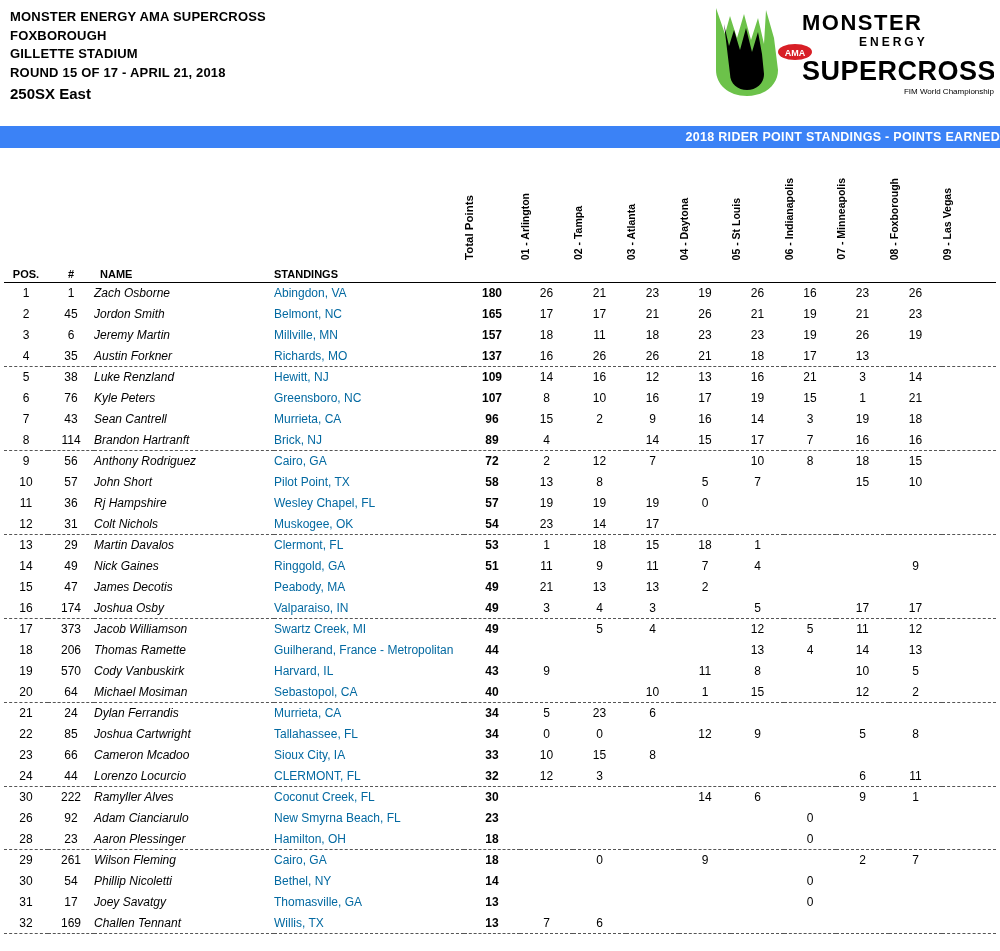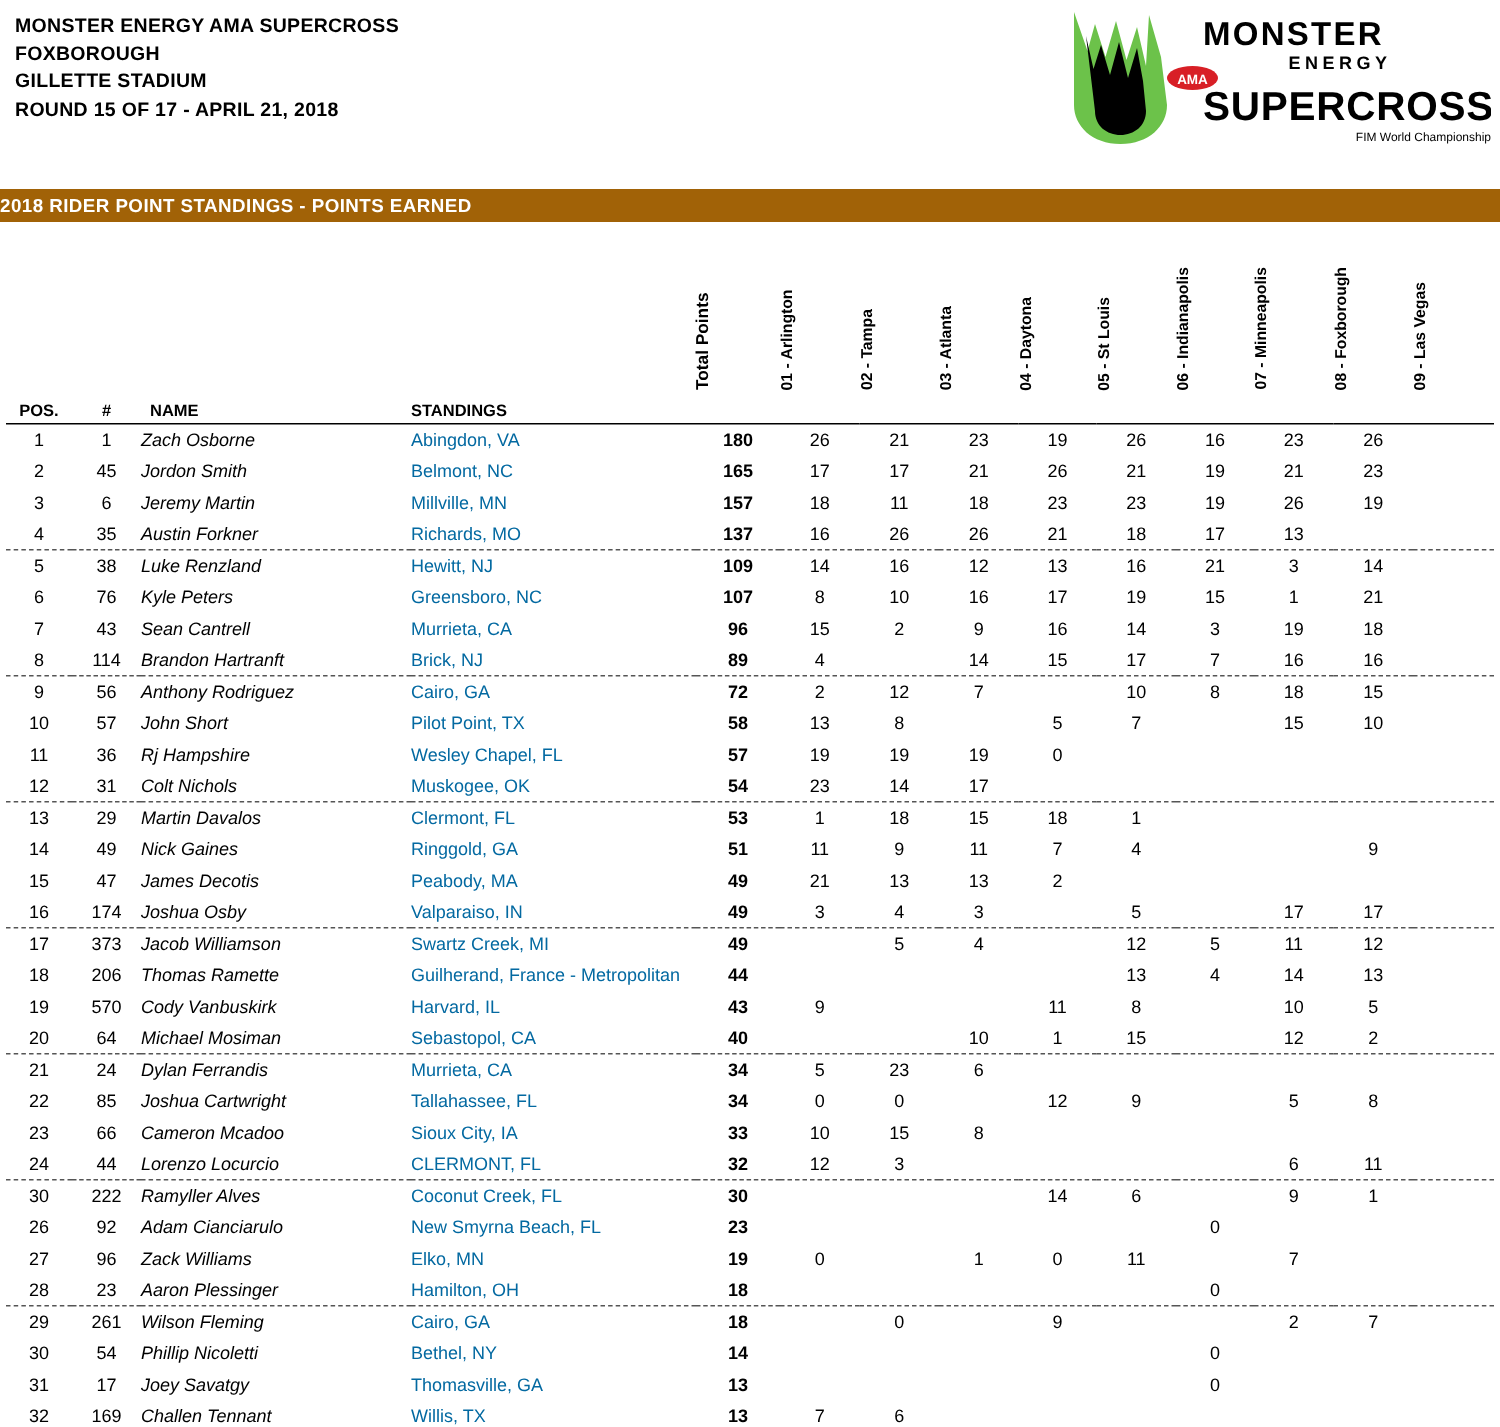--- a/index.html
+++ b/index.html
@@ -41,25 +41,25 @@
     right: 6px;
     top: 4px;
     width: 300px;
     height: 104px;
     text-align: right;
   }
   .logo svg { display: block; }
 
   
   .titlebar {
-    background: #a16207;
+    background: #3b82f6;
     color: #fff;
     height: 22px;
     line-height: 22px;
-    text-align: left;
+    text-align: right;
     font-size: 12.5px;
     font-weight: bold;
     letter-spacing: 0.3px;
     margin: 10px 0 0 0;
   }
 
   
   .tablewrap {
     padding: 0 4px 0 4px;
   }
@@ -119,20 +119,21 @@
   }
 </style>
 </head>
 <body>
 
 <div class="header">
   <div class="line">MONSTER ENERGY AMA SUPERCROSS</div>
   <div class="line">FOXBOROUGH</div>
   <div class="line">GILLETTE STADIUM</div>
   <div class="line">ROUND 15 OF 17 - APRIL 21, 2018</div>
+  <div class="cls">250SX East</div>
 
   <div class="logo">
     <svg viewBox="0 0 300 104" width="300" height="104">
 
       <g>
         <path d="M22 4 L31 30 L36 12 L43 34 L50 10 L57 36 L64 14 L70 40 L72 6 L80 34
                  L84 66 C84 80 72 92 53 92 C34 92 22 80 22 66 Z" fill="#6CC24A"></path>
         <path d="M30 20 L35 42 L40 26 L46 46 L52 24 L58 48 L64 28 L68 50 L70 70
                  C70 80 62 86 53 86 C44 86 36 80 36 70 Z" fill="#000"></path>
       </g>
@@ -638,36 +639,20 @@
           <td class="rd"></td>
           <td class="rd"></td>
           <td class="rd"></td>
           <td class="rd"></td>
           <td class="rd"></td>
           <td class="rd">0</td>
           <td class="rd"></td>
           <td class="rd"></td>
           <td class="rd"></td>
         </tr>
-        <tr class="rider">
-          <td class="pos">27</td>
-          <td class="num">96</td>
-          <td class="name">Zack Williams</td>
-          <td class="home">Elko, MN</td>
-          <td class="tp">19</td>
-          <td class="rd">0</td>
-          <td class="rd"></td>
-          <td class="rd">1</td>
-          <td class="rd">0</td>
-          <td class="rd">11</td>
-          <td class="rd"></td>
-          <td class="rd">7</td>
-          <td class="rd"></td>
-          <td class="rd"></td>
-        </tr>
         <tr class="rider dashed">
           <td class="pos">28</td>
           <td class="num">23</td>
           <td class="name">Aaron Plessinger</td>
           <td class="home">Hamilton, OH</td>
           <td class="tp">18</td>
           <td class="rd"></td>
           <td class="rd"></td>
           <td class="rd"></td>
           <td class="rd"></td>

